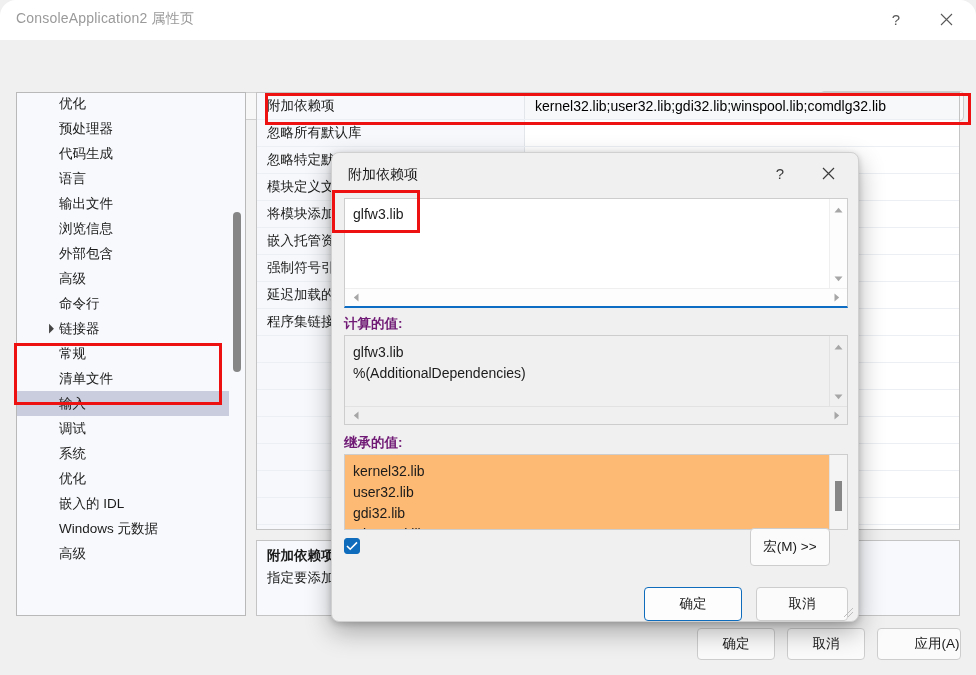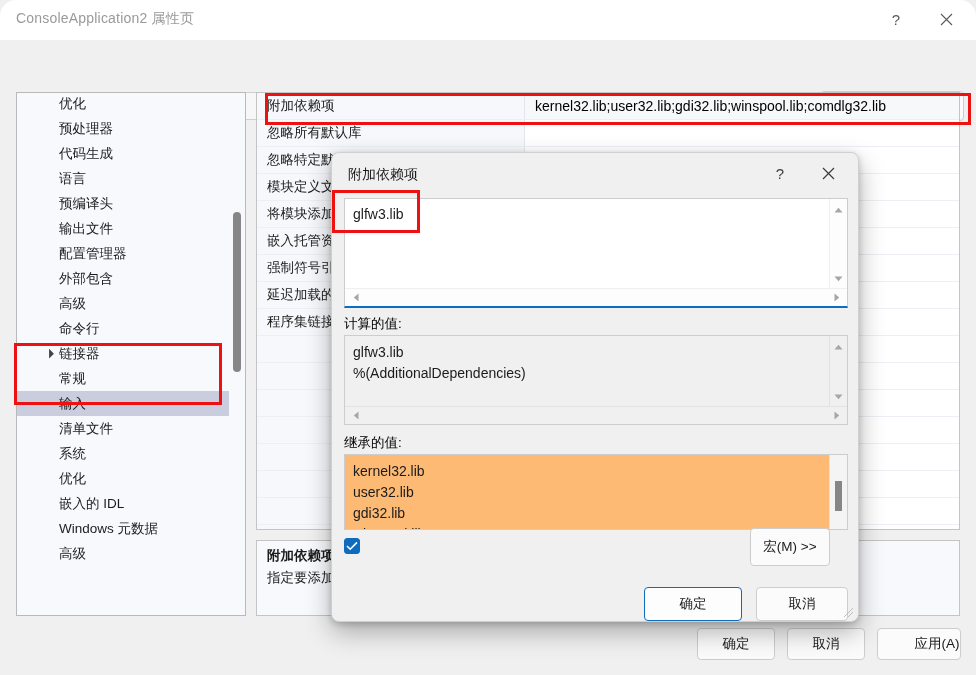--- a/index.html
+++ b/index.html
@@ -289,22 +289,23 @@
     position: absolute; top: 0; width: 17px; height: 17px;
     display: flex; align-items: center; justify-content: center;
     color: #9a9a9a; font-size: 8px;
   }
   .hsb .arr.lt { left: 2px; }
   .hsb .arr.rt { right: 2px; }
 
   .m-label {
     position: absolute;
     font-size: 13.5px;
-    color: #000000;
-    white-space: nowrap;
+    color: #701a75;
+    white-space: nowrap;
+    font-weight: bold;
   }
   .m-ro {
     position: absolute;
     background: #f0f0f0;
     border: 1px solid #cdcdcd;
     box-sizing: border-box;
     overflow: hidden;
   }
   .m-ro .rotext {
     position: absolute;
@@ -381,30 +382,30 @@
       </div>
       <div class="btn" style="position:absolute; left:820px; top:51px; width:144px; height:30px;">配置管理器(O)...</div>
     </div>
 
     <div class="tree">
       <div id="tree-list" style="position:absolute; left:0; top:-2px; right:16px;">
           <div class="tnode lvl1"><span class="tlabel">优化</span></div>
           <div class="tnode lvl1"><span class="tlabel">预处理器</span></div>
           <div class="tnode lvl1"><span class="tlabel">代码生成</span></div>
           <div class="tnode lvl1"><span class="tlabel">语言</span></div>
-          <div class="tnode lvl1"><span class="tlabel">预编译头</span></div>
           <div class="tnode lvl1"><span class="tlabel">输出文件</span></div>
-          <div class="tnode lvl1"><span class="tlabel">配置管理器</span></div>
+          <div class="tnode lvl1"><span class="tlabel">浏览信息</span></div>
           <div class="tnode lvl1"><span class="tlabel">外部包含</span></div>
           <div class="tnode lvl1"><span class="tlabel">高级</span></div>
           <div class="tnode lvl1"><span class="tlabel">命令行</span></div>
           <div class="tnode lvl0"><span class="tri" style="transform: rotate(-45deg);">◢</span><span class="tlabel">链接器</span></div>
           <div class="tnode lvl1"><span class="tlabel">常规</span></div>
+          <div class="tnode lvl1"><span class="tlabel">清单文件</span></div>
           <div class="tnode lvl1 sel"><span class="tlabel">输入</span></div>
-          <div class="tnode lvl1"><span class="tlabel">清单文件</span></div>
+          <div class="tnode lvl1"><span class="tlabel">调试</span></div>
           <div class="tnode lvl1"><span class="tlabel">系统</span></div>
           <div class="tnode lvl1"><span class="tlabel">优化</span></div>
           <div class="tnode lvl1"><span class="tlabel">嵌入的 IDL</span></div>
           <div class="tnode lvl1"><span class="tlabel">Windows 元数据</span></div>
           <div class="tnode lvl1"><span class="tlabel">高级</span></div>
         </div>
       <div class="tree-sb">
         <div class="thumb" style="top:118px; height:160px;"></div>
       </div>
     </div>

